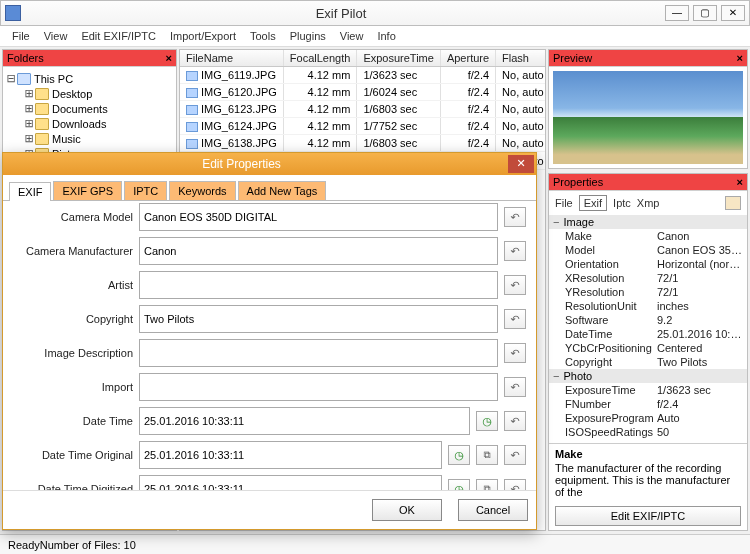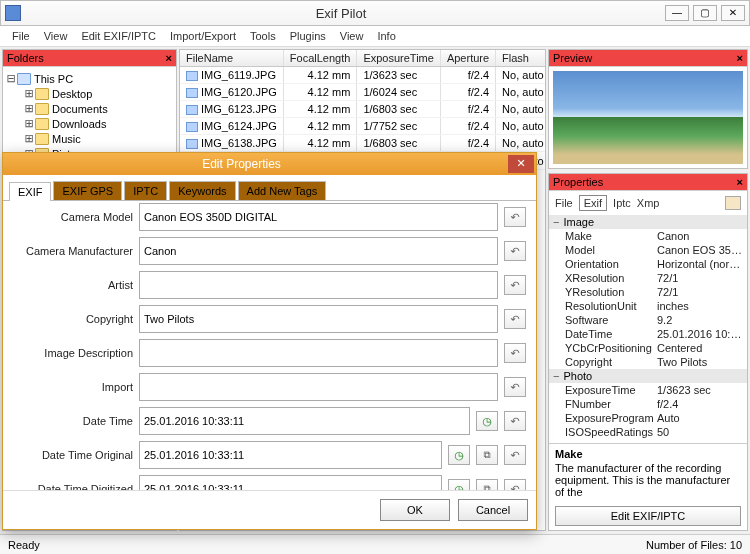--- a/index.html
+++ b/index.html
@@ -45,39 +45,39 @@
 .prop-group { background:#e8e8e8; padding:1px 4px; display:flex; align-items:center;}
 .prop-group::before { content:"−"; margin-right:4px; color:#555;}
 .prop-row { display:flex; padding:1px 4px 1px 16px; }
 .prop-row .k { flex: 0 0 92px; color:#222; overflow:hidden; text-overflow:ellipsis; white-space:nowrap;}
 .prop-row .v { flex:1; color:#222; overflow:hidden; text-overflow:ellipsis; white-space:nowrap;}
 .describe { border-top:1px solid #ccc; padding:4px 6px; font-size:11px;}
 .describe b { display:block; margin-bottom:2px;}
 .editbtn { margin:4px 6px; border:1px solid #999; background:linear-gradient(#fff,#e9e9e9); padding:3px; text-align:center; cursor:pointer;}
 
 
-.status { position:absolute; left:0; right:0; bottom:0; height:20px; display:flex; justify-content:space-between; align-items:center; padding:0 8px; background:#f7f7f7; border-top:1px solid #ccc; }
+.status { position:absolute; left:0; right:0; bottom:0; height:20px; display:flex; justify-content:flex-start; align-items:center; padding:0 8px; background:#f7f7f7; border-top:1px solid #ccc; }
 
 
 .dialog { position:absolute; left:2px; top:152px; width:535px; height:378px; border:1px solid #d49a2d; box-shadow:0 4px 14px rgba(0,0,0,.3); background:#fff; display:flex; flex-direction:column; }
 .dlg-title { background:linear-gradient(#f6b24a,#e89a2d); color:#fff; height:22px; display:flex; align-items:center;gap:28px; }
 .dlg-title span { flex:1; text-align:center; font-size:12px;}
 .dlg-close { width:26px; height:18px; background:#c14b3a; color:#fff; text-align:center; line-height:17px; margin-right:2px; cursor:pointer; font-size:11px;}
 .dlg-tabs { display:flex; gap:0; padding:6px 6px 0 6px;}
-.dlg-tabs span { border:1px solid #bbb; border-bottom:none; padding:3px 8px; background:#a16207; margin-right:2px; cursor:pointer; font-size:11px;}
+.dlg-tabs span { border:1px solid #bbb; border-bottom:none; padding:3px 8px; background:#fdba74; margin-right:2px; cursor:pointer; font-size:11px;}
 .dlg-tabs .on { background:#fff; position:relative; top:1px; }
 .dlg-body { flex:1; border-top:1px solid #bbb; padding:2px 10px 6px 10px; overflow:auto;}
 .frow { display:flex; align-items:center; margin-bottom:6px; gap:6px;}
 .frow label { width:120px; text-align:right; color:#222; font-size:11px;}
 .frow input { flex:1; border:1px solid #aaa; height:28px; padding:0 4px; font-size:11px; background:#fff;}
 .frow .ico { width:22px;height:20px;border:1px solid #aaa;background:linear-gradient(#fff,#eee); cursor:pointer; display:flex; align-items:center; justify-content:center;}
 .undo::before{content:"↶"; color:#666;}
 .clock::before{content:"◷"; color:#2a8a2a;}
 .copy::before{content:"⧉"; color:#555; font-size:10px;}
-.dlg-foot { display:flex; justify-content:flex-end; gap:8px; padding:8px; border-top:1px solid #ddd;}
+.dlg-foot { display:flex; justify-content:flex-end; gap:16px; padding:8px; border-top:1px solid #ddd;}
 .dlg-foot button { width:70px; height:22px; border:1px solid #888; background:linear-gradient(#fff,#e8e8e8); cursor:pointer;}
 </style>
 </head>
 <body>
 
 <div class="titlebar">
   <div class="appicon"></div>
   <div class="title">Exif Pilot</div>
   <div class="wbtn">—</div>
   <div class="wbtn">▢</div>

